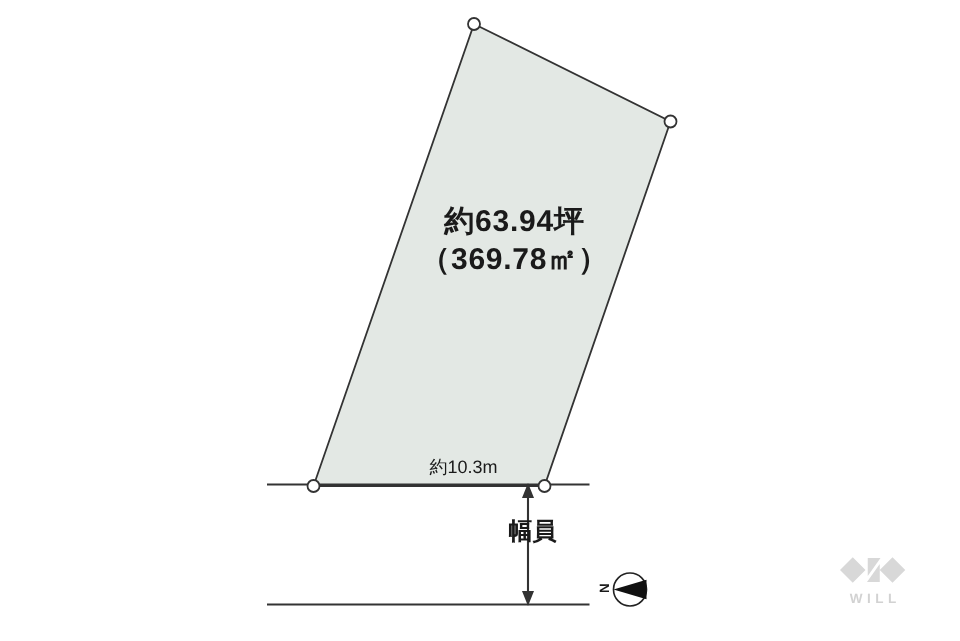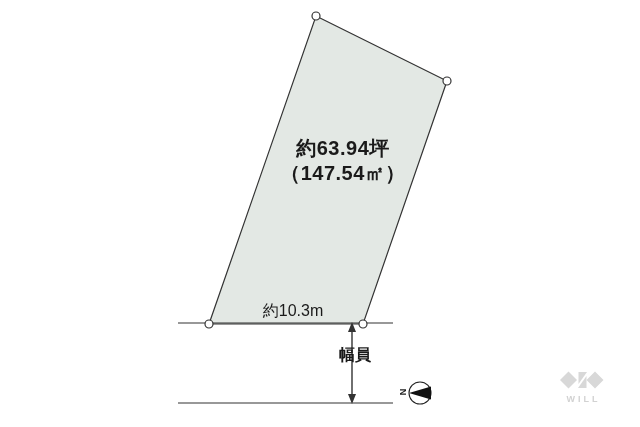--- a/index.html
+++ b/index.html
@@ -13,23 +13,23 @@
   }
   .stage svg{position:absolute;left:0;top:0;}
   .txt{position:absolute;white-space:nowrap;}
   .area-label{
     left:233px;top:136px;width:220px;
     text-align:center;
     font-size:20px;font-weight:600;line-height:25px;
     letter-spacing:0.5px;
   }
   .frontage-label{
-    left:233px;top:304px;width:120px;
+    left:249px;top:304px;width:120px;
     text-align:center;
-    font-size:16px;font-weight:400;line-height:14px;
+    font-size:12px;font-weight:400;line-height:14px;
   }
   .road-width-label{
     left:271px;top:346px;width:100px;
     text-align:right;
     font-size:16px;font-weight:700;line-height:18px;
   }
   .compass-n{
     left:397px;top:386px;width:12px;height:12px;
     font-size:9px;font-weight:700;
     transform:rotate(-90deg);
@@ -70,21 +70,21 @@
     <g fill="#d8d8d8">
       <polygon points="568.5,371.5 577,380 568.5,388.5 560,380"></polygon>
       <polygon points="578.5,372 587,372 578.5,384"></polygon>
       <polygon points="586.5,388 578,388 586.5,376"></polygon>
       <polygon points="595,371.5 603.5,380 595,388.5 586.5,380"></polygon>
     </g>
   </svg>
 
   <div class="txt area-label">
     <div>約63.94坪</div>
-    <div>（147.54㎡）</div>
+    <div>（369.78㎡）</div>
   </div>
 
   <div class="txt frontage-label">約10.3m</div>
 
   <div class="txt road-width-label">
     <div>幅員</div>
   </div>
 
   <div class="txt compass-n">N</div>
 

